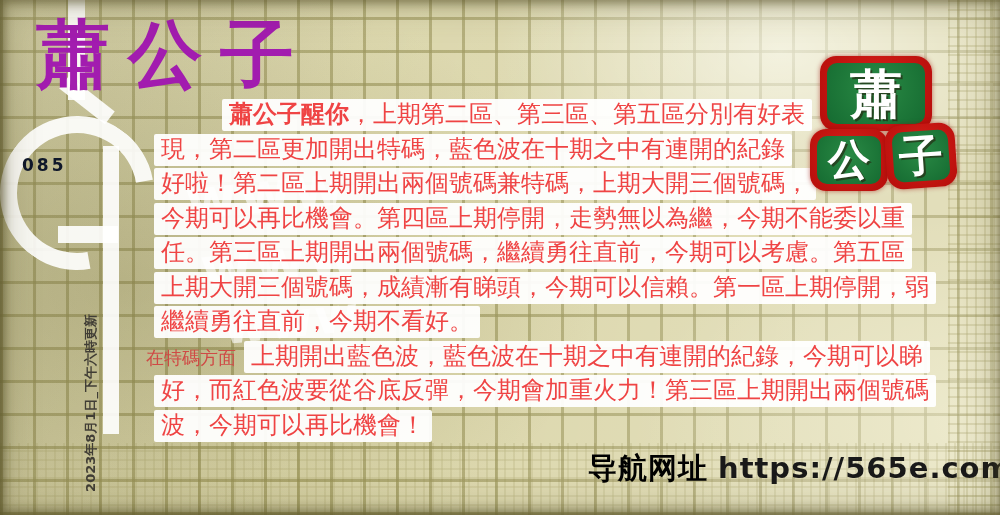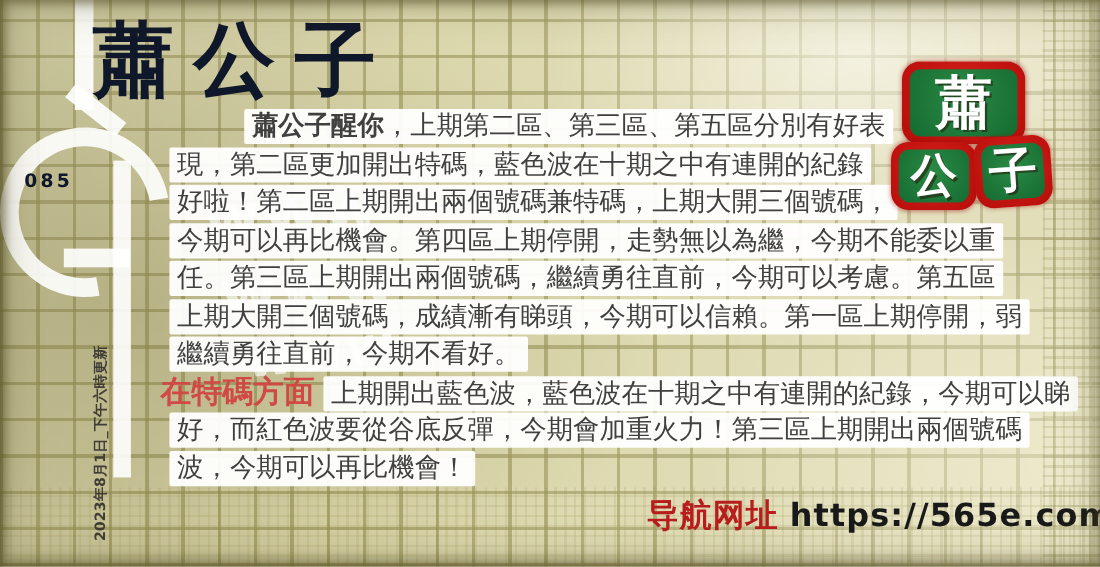--- a/index.html
+++ b/index.html
@@ -61,21 +61,21 @@
   }
   .update-note{
     position:absolute;left:-20px;top:395px;width:220px;height:16px;z-index:3;
     transform:rotate(-90deg);transform-origin:center;
     font-size:13px;font-weight:bold;color:#403d35;text-align:center;white-space:nowrap;
   }
   
   .title{
     position:absolute;left:36px;top:6px;z-index:4;
     font-family:"DejaVu Serif","Liberation Serif",serif;
-    font-size:74px;font-weight:900;letter-spacing:18px;color:#0f172a;white-space:nowrap;padding-left:48px;
+    font-size:74px;font-weight:900;letter-spacing:18px;color:#a21caf;white-space:nowrap;
   }
   
   .wm{
     position:absolute;z-index:3;color:rgba(255,255,255,.62);
     font-size:56px;font-weight:900;letter-spacing:2px;transform:rotate(-6deg);pointer-events:none;
   }
   .wm-1{left:185px;top:160px;}
   .wm-2{left:200px;top:228px;}
   .wm-3{left:222px;top:292px;font-size:48px;}
   
@@ -101,25 +101,25 @@
   .tile-zi{left:886px;top:124px;width:70px;height:64px;transform:rotate(-4deg);}
   .tile-zi .seal-char{font-size:44px;}
   
   .article{position:absolute;left:140px;top:99px;width:840px;z-index:5;}
   .line{height:34.5px;white-space:nowrap;padding-left:14px;}
   .line--indent{padding-left:82px;}
   .line--special{padding-left:2px;}
   .strip{
     display:inline-block;background:rgba(255,255,255,.94);
     padding:1px 7px 3px;border-radius:2px;
-    font-size:24px;color:#404040;line-height:28px;
+    font-size:24px;color:#ef4444;line-height:28px;
   }
   .intro-bold{font-weight:900;}
   .special-label{
-    display:inline-block;font-size:28px;font-weight:bold;line-height:28px;
+    display:inline-block;font-size:18px;font-weight:normal;line-height:28px;
     padding:1px 4px 3px;margin-right:4px;
   }
   
   .footer{
     position:absolute;left:588px;top:449px;z-index:5;white-space:nowrap;
     font-size:29px;font-weight:bold;letter-spacing:1px;
   }
   .footer .nav-url{color:#191919;margin-left:10px;}
 </style>
 </head>
@@ -191,17 +191,17 @@
     </div>
     <div class="line">
       <span class="strip">好，而紅色波要從谷底反彈，今期會加重火力！第三區上期開出兩個號碼</span>
     </div>
     <div class="line">
       <span class="strip">波，今期可以再比機會！</span>
     </div>
   </div>
 
   <div class="footer">
-    <span class="nav-label" style="color: #b91c1c;">导航网址</span><span class="nav-url">https://565e.com</span>
+    <span class="nav-label" style="color: #000000;">导航网址</span><span class="nav-url">https://565e.com</span>
   </div>
 
   <div class="vignette"></div>
 </div>
 
 </body></html>

